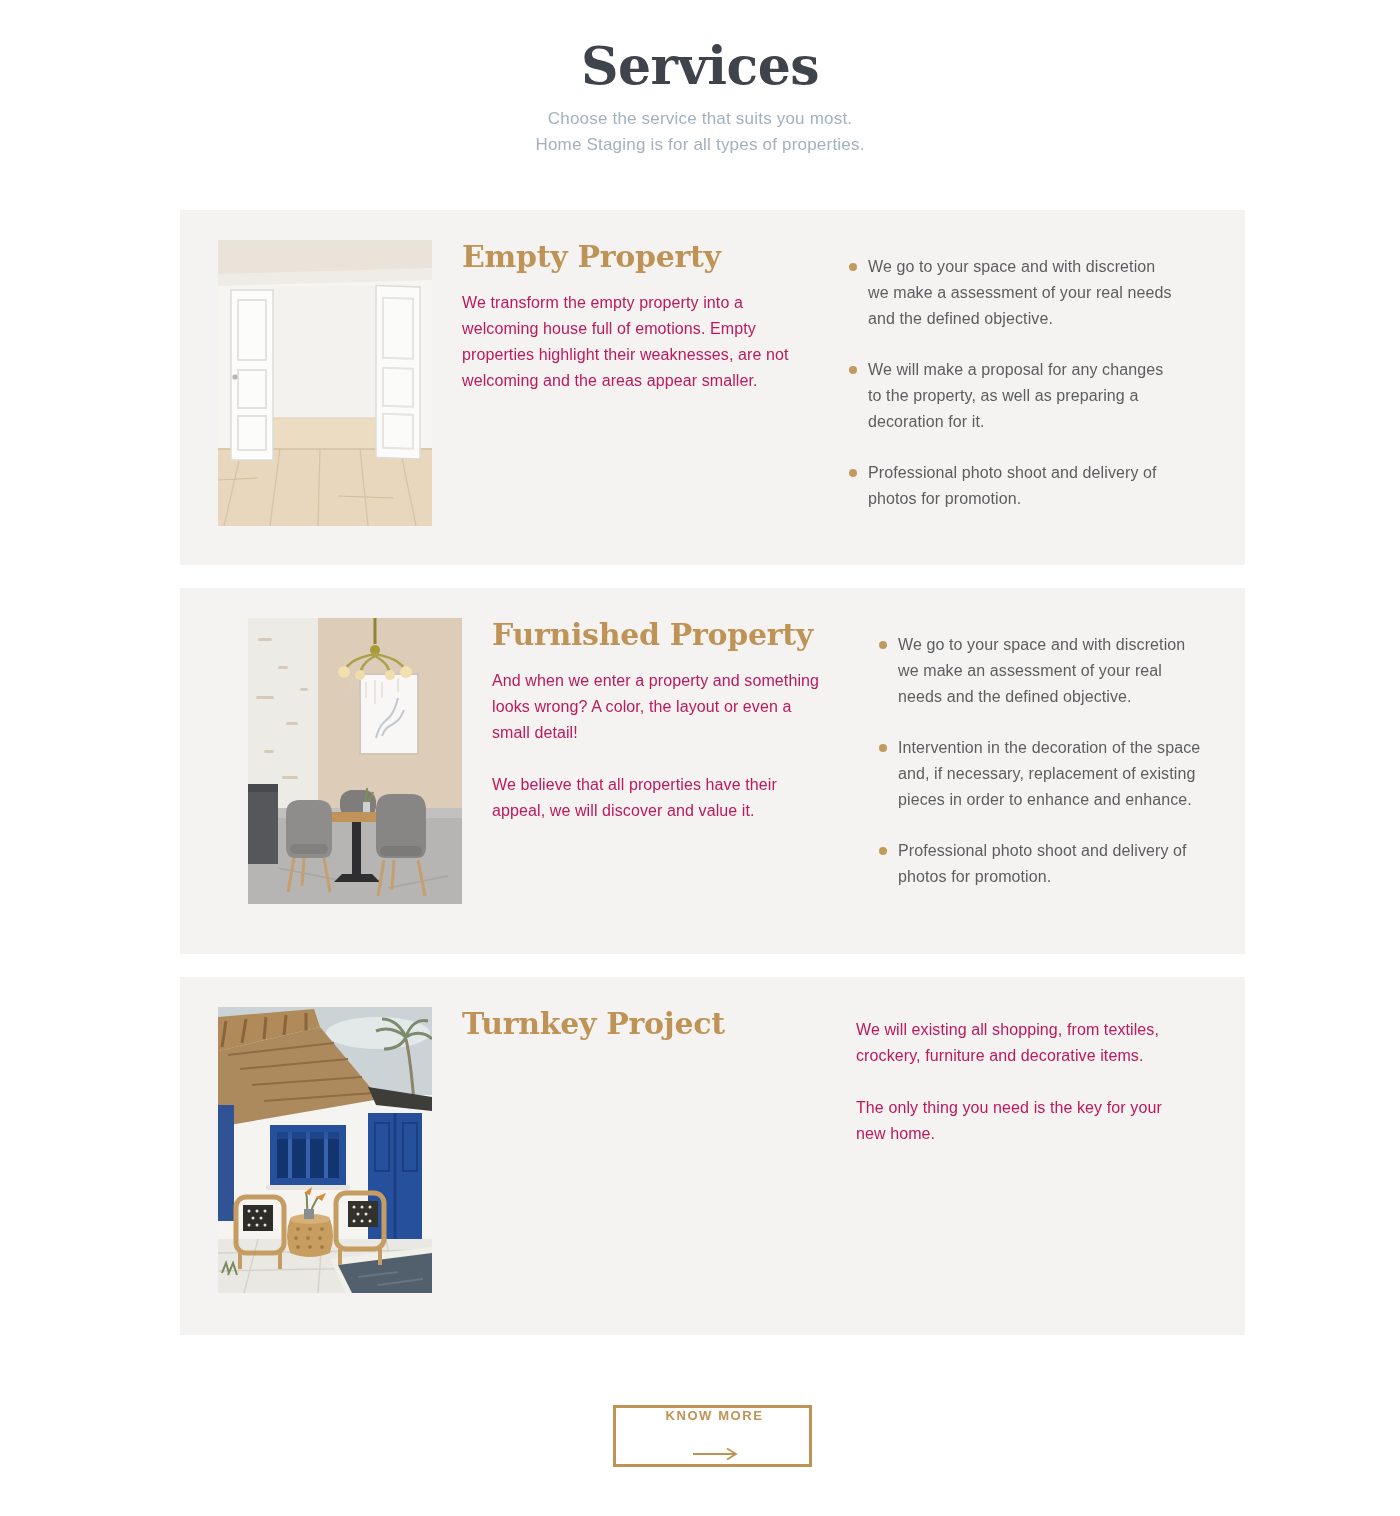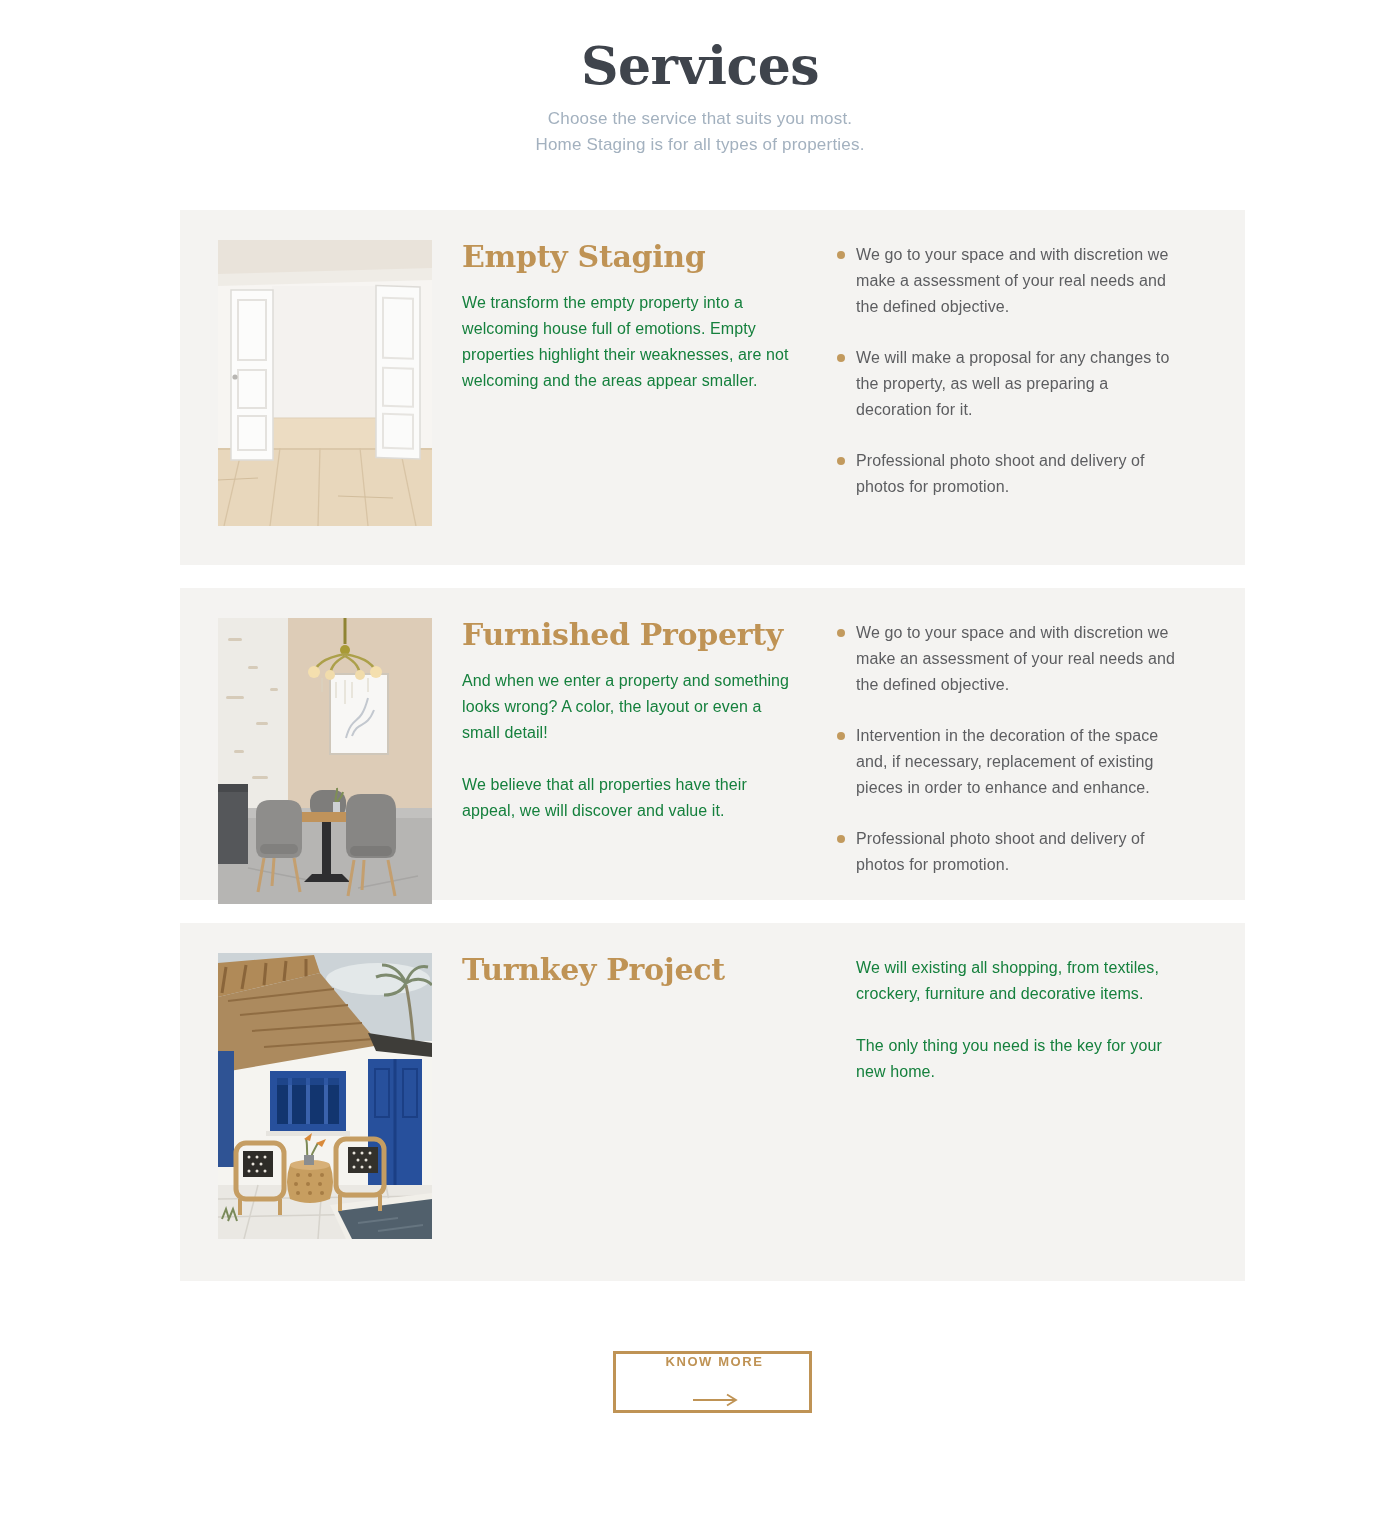--- a/index.html
+++ b/index.html
@@ -40,21 +40,21 @@
     margin-top: 52px;
   }
   .card {
     background: #f4f3f1;
     height: 355px;
     margin-bottom: 23px;
     display: flex;
     box-sizing: border-box;
     padding: 30px 0 0 38px;
   }
-  .card:nth-child(2) { height: 312px; }
+  .card:nth-child(2) { height: 366px; justify-content: center; }
   .card:nth-child(3) { height: 358px; margin-bottom: 0; }
 
   .photo {
     width: 214px;
     height: 286px;
     flex: none;
     overflow: hidden;
   }
   .photo svg { display: block; width: 214px; height: 286px; }
 
@@ -68,34 +68,34 @@
     font-weight: 700;
     font-size: 30px;
     line-height: 34px;
     color: #bf9355;
     letter-spacing: -0.3px;
     margin: 0 0 16px 0;
   }
   .card-main p, .card-side p {
     font-size: 16px;
     line-height: 26px;
-    color: #15803d;
+    color: #be185d;
     letter-spacing: 0.1px;
-    margin: 0 0 26px 0;
+    margin: 8px 0 26px 0;
   }
 
   .card-side {
     width: 348px;
     margin-left: 45px;
     flex: none;
     padding-top: 2px;
   }
   .bullets {
     list-style: none;
-    margin: 0;
+    margin: 12px;
     padding: 0;
   }
   .bullets li {
     position: relative;
     padding-left: 19px;
     margin-bottom: 25px;
     font-size: 16px;
     line-height: 26px;
     color: #5c5d60;
     letter-spacing: 0.1px;
@@ -185,21 +185,21 @@
 
         <g transform="skewY(2)">
           <rect x="158" y="40" width="44" height="172" fill="#fbfbfa" stroke="#dddbd7" stroke-width="1.5"></rect>
           <rect x="165" y="52" width="30" height="60" fill="none" stroke="#e6e4e0" stroke-width="2"></rect>
           <rect x="165" y="122" width="30" height="38" fill="none" stroke="#e6e4e0" stroke-width="2"></rect>
           <rect x="165" y="168" width="30" height="34" fill="none" stroke="#e6e4e0" stroke-width="2"></rect>
         </g>
       </svg>
     </div>
     <div class="card-main">
-      <h3 class="card-title">Empty Staging</h3>
+      <h3 class="card-title">Empty Property</h3>
       <p>We transform the empty property into a welcoming house full of emotions. Empty properties highlight their weaknesses, are not welcoming and the areas appear smaller.</p>
     </div>
     <div class="card-side">
       <ul class="bullets">
         <li><span class="dot"></span><span>We go to your space and with discretion we make a assessment of your real needs and the defined objective.</span></li>
         <li><span class="dot"></span><span>We will make a proposal for any changes to the property, as well as preparing a decoration for it.</span></li>
         <li><span class="dot"></span><span>Professional photo shoot and delivery of photos for promotion.</span></li>
       </ul>
     </div>
   </div>

